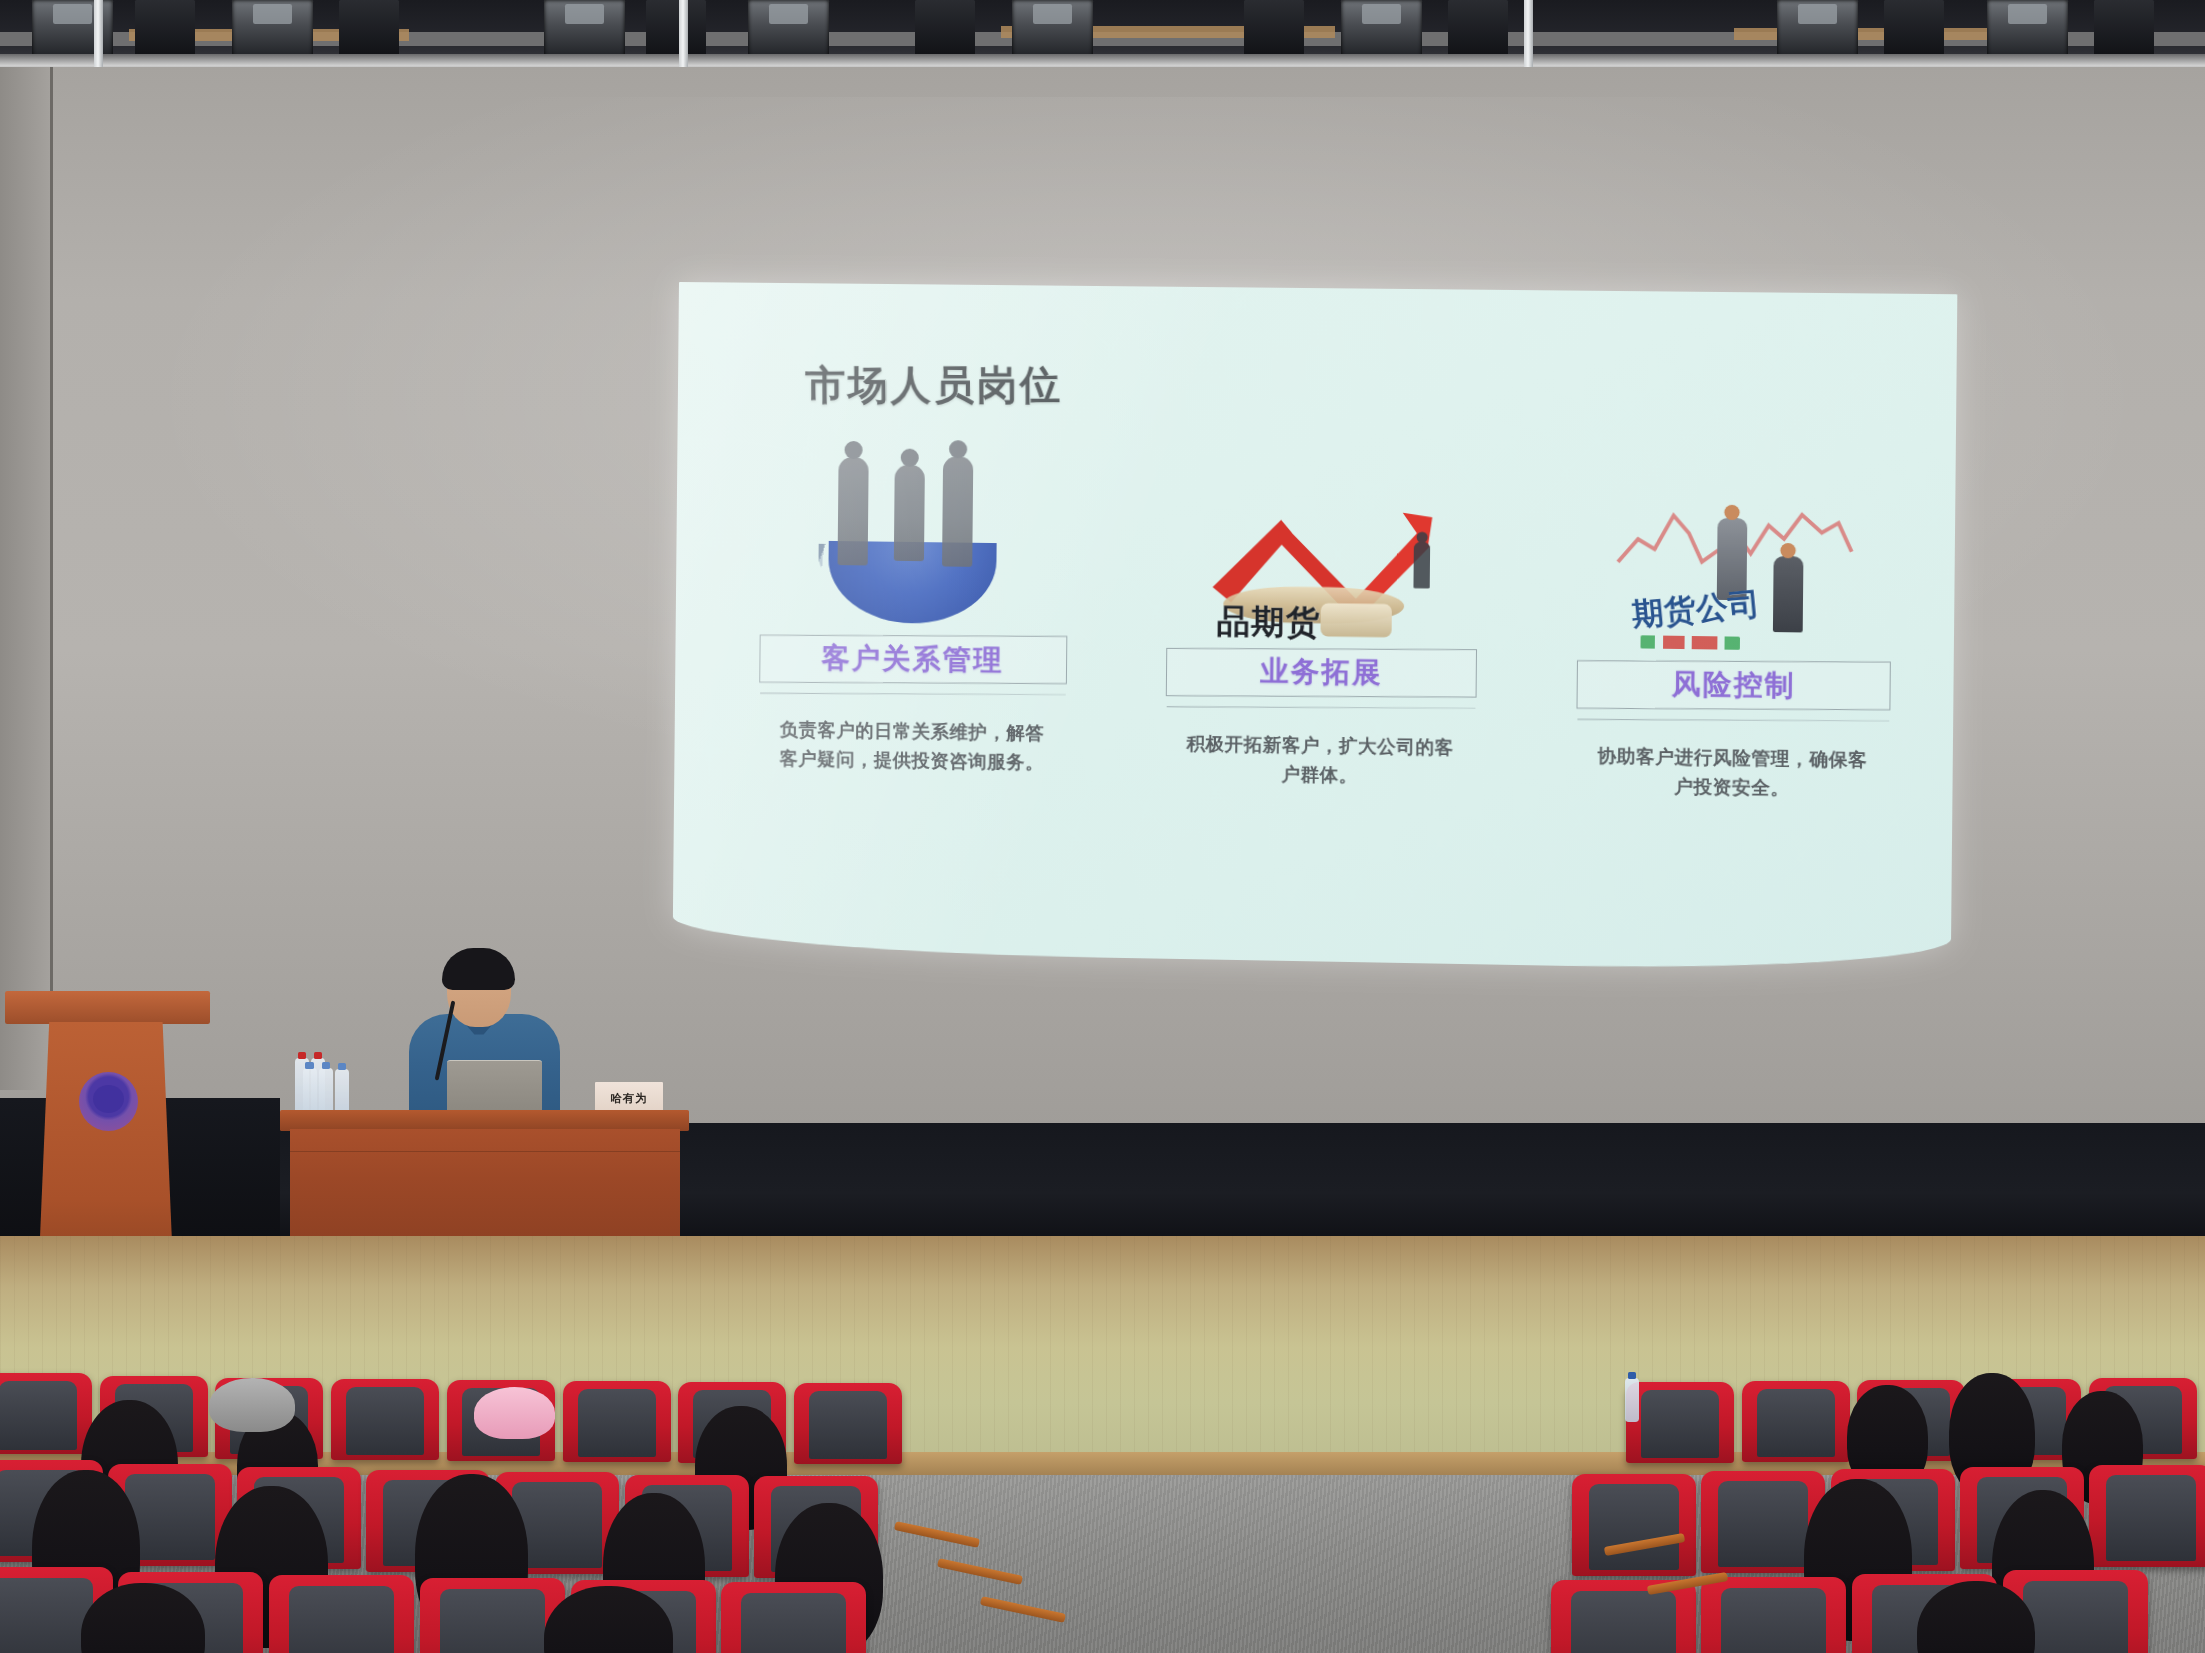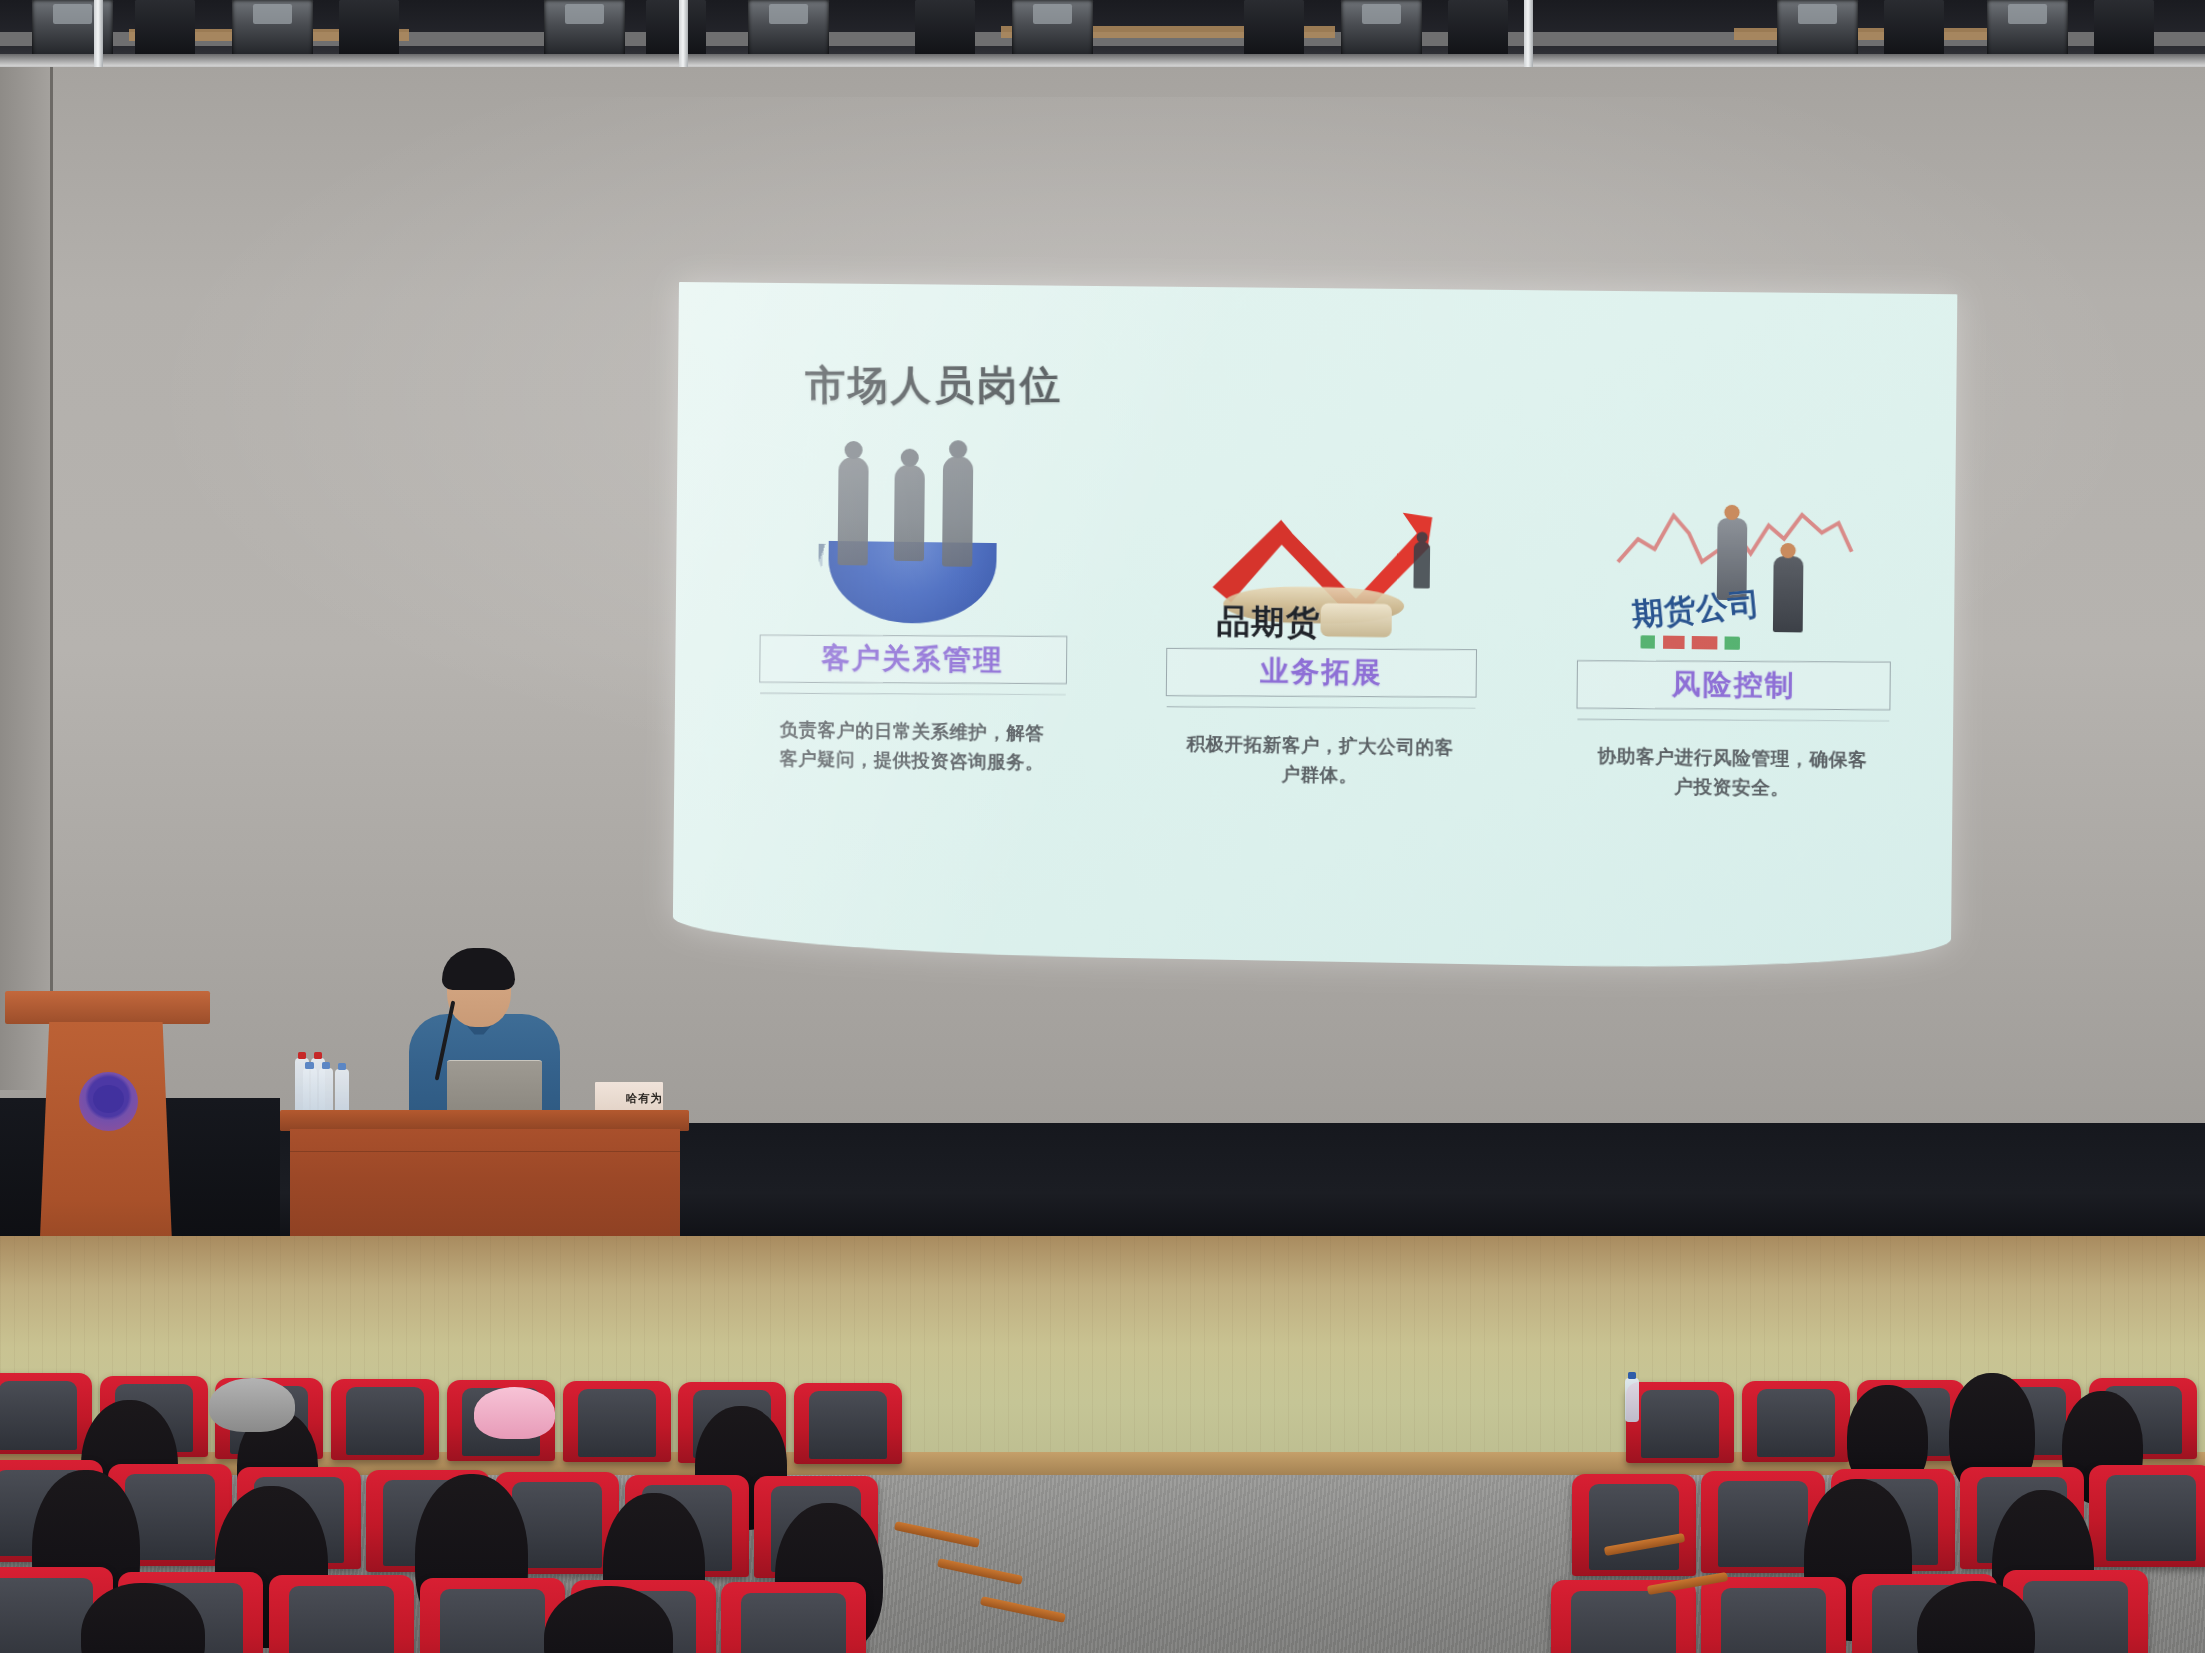--- a/index.html
+++ b/index.html
@@ -335,21 +335,21 @@
   .b2 .cap{background:#c62828;}
   .b3{left:7.5px;height:46px;}
   .b3 .cap{background:#5b86c4;}
   .b4{left:24px;height:46px;}
   .b4 .cap{background:#5b86c4;}
   .b5{left:40px;height:45px;}
   .b5 .cap{background:#5b86c4;}
   .placard{
     position:absolute;left:315px;top:134px;width:68px;height:32px;
     background:linear-gradient(180deg,#f0e3da,#e2d2c6);
-    border-radius:1.1px;display:flex;align-items:center;justify-content:flex-end;
+    border-radius:1.1px;display:flex;align-items:center;justify-content:center;
   }
   .placard span{font-size:11.3px;color:#2c2723;letter-spacing:1.1px;font-weight:600;}
 
   
   .audience{position:absolute;left:0;top:1368px;width:2205px;height:286px;overflow:hidden;}
   .seat{
     position:absolute;border-radius:13px 13px 3.2px 3.2px;
     background:linear-gradient(180deg,#d81f33 0%,#c11828 55%,#9d1220 100%);
     box-shadow:0 3.2px 7.5px rgba(0,0,0,.35);
   }

